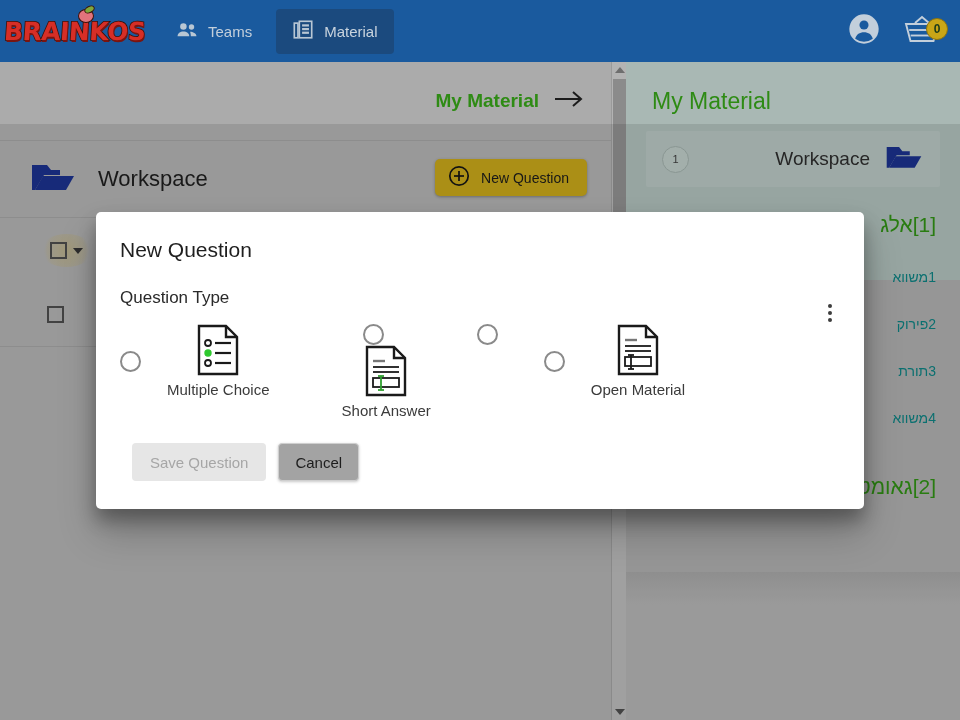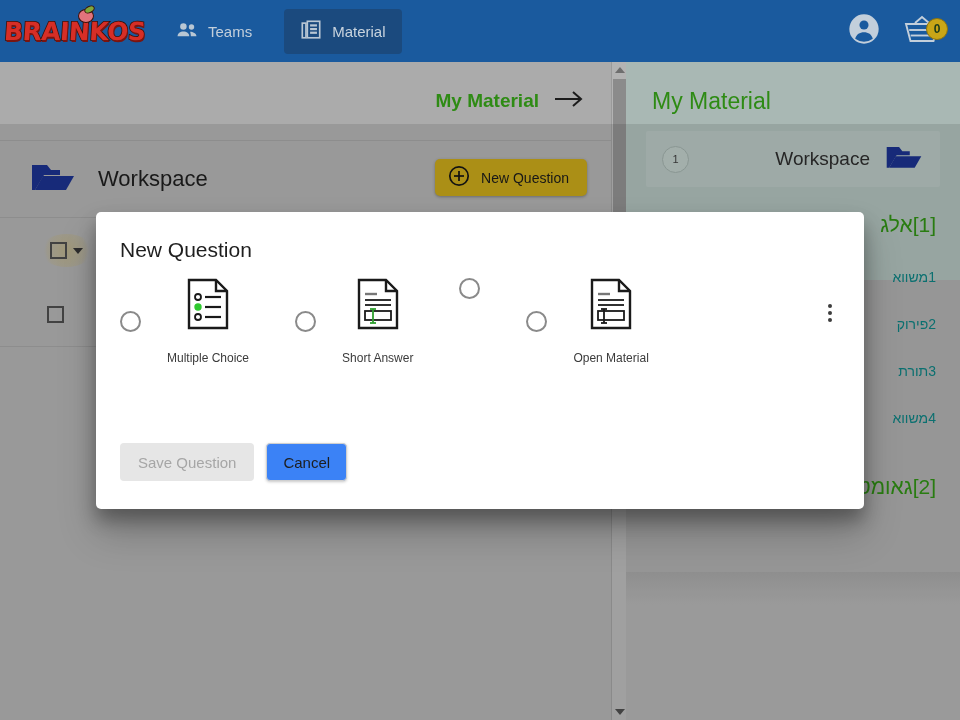--- a/index.html
+++ b/index.html
@@ -40,21 +40,21 @@
     width: 16px; height: 14px; border-radius: 50%;
     background: #e2737c; border: 1.4px solid #3a1008;
   }
   .logo-berry:after {
     content: ""; position: absolute; top: -4px; left: 5px;
     width: 9px; height: 5px; border-radius: 50%;
     background: #7fa83c; border: 1.2px solid #3a1008;
     transform: rotate(-25deg);
   }
 
-  .nav { display: flex; align-items: center; margin-left: 26px; gap: 16px; }
+  .nav { display: flex; align-items: center; margin-left: 26px; gap: 8px; }
   .nav-item {
     display: flex; align-items: center; gap: 10px;
     padding: 10px 16px; border-radius: 4px;
     color: #c3cfdb; font-size: 15px; cursor: pointer;
   }
   .nav-item.active { background: #1b4a7e; color: #c9d4de; }
 
   .header-right {
     position: absolute; right: 18px; top: 0; height: 62px;
     display: flex; align-items: center; gap: 22px;
@@ -234,37 +234,37 @@
   .radio {
     width: 21px; height: 21px; border-radius: 50%;
     border: 2px solid #8a8a8a; background: #fff;
     cursor: pointer; flex: none;
   }
   .type-fig {
     display: flex; flex-direction: column; align-items: center;
     margin-left: 26px;
   }
   .type-label {
-    margin-top: 17px; font-size: 12px; color: #3b3b3b; white-space: nowrap;
+    margin-top: 1px; font-size: 15px; color: #3b3b3b; white-space: nowrap;
   }
 
   .doc-ico { width: 44px; height: 52px; }
 
   .dlg-actions {
-    position: absolute; left: 24px; bottom: 28px;
+    position: absolute; left: 36px; bottom: 28px;
     display: flex; align-items: center; gap: 12px;
   }
   .btn-save {
     background: #e6e6e6; color: #a6a6a6; border: none;
     border-radius: 4px; height: 38px; padding: 0 18px;
     font-size: 15px; font-family: "Liberation Sans", sans-serif;
     cursor: default;
   }
   .btn-cancel {
-    background: #3b82f6; color: #1d1d1d; border: 1px solid #cfcfcf;
+    background: #a3a3a3; color: #1d1d1d; border: 1px solid #cfcfcf;
     border-radius: 4px; height: 38px; padding: 0 16px;
     font-size: 15px; font-family: "Liberation Sans", sans-serif;
     cursor: pointer; box-shadow: 0 1px 3px rgba(0,0,0,.22);
   }
 </style>
 </head>
 <body>
 
 <div id="app">
 
@@ -433,20 +433,21 @@
         </div>
       </div>
     </div>
 
     <div class="scrim"></div>
   </div>
 
   <div class="dialog">
 
     <div class="dlg-title">New Question</div>
+    <div class="dlg-sub">Question Type</div>
 
     <span class="kebab kebab-dlg">
         <i></i>
         <i></i>
         <i></i>
       </span>
 
     <div class="type-row">
 
       <div class="type-opt">
@@ -461,21 +462,21 @@
               <circle cx="12" cy="39" r="3" stroke="#1a1a1a" stroke-width="1.8" fill="#fff"></circle>
               <line x1="19" y1="19" x2="35" y2="19" stroke="#1a1a1a" stroke-width="2.2"></line>
               <line x1="19" y1="29" x2="35" y2="29" stroke="#1a1a1a" stroke-width="2.2"></line>
               <line x1="19" y1="39" x2="35" y2="39" stroke="#1a1a1a" stroke-width="2.2"></line>
             </svg>
           </span>
           <span class="type-label">Multiple Choice</span>
         </span>
       </div>
 
-      <div class="type-opt" style="margin-left:46px;">
+      <div class="type-opt" style="margin-left:46px;flex-direction:column;">
         <span class="radio"></span>
         <span class="type-fig">
           <span>
             <svg class="doc-ico" viewBox="0 0 44 52" fill="none">
               <path d="M3 2h27l11 11v37H3z" fill="#fff" stroke="#1a1a1a" stroke-width="2.4"></path>
               <path d="M30 2v11h11" stroke="#1a1a1a" stroke-width="2.4" fill="none"></path>
               <line x1="9" y1="16" x2="21" y2="16" stroke="#777" stroke-width="2.4"></line>
               <line x1="9" y1="22" x2="35" y2="22" stroke="#1a1a1a" stroke-width="1.8"></line>
               <line x1="9" y1="27" x2="35" y2="27" stroke="#1a1a1a" stroke-width="1.8"></line>
               <rect x="9" y="33" width="26" height="9" stroke="#1a1a1a" stroke-width="1.8" fill="#fff"></rect>

